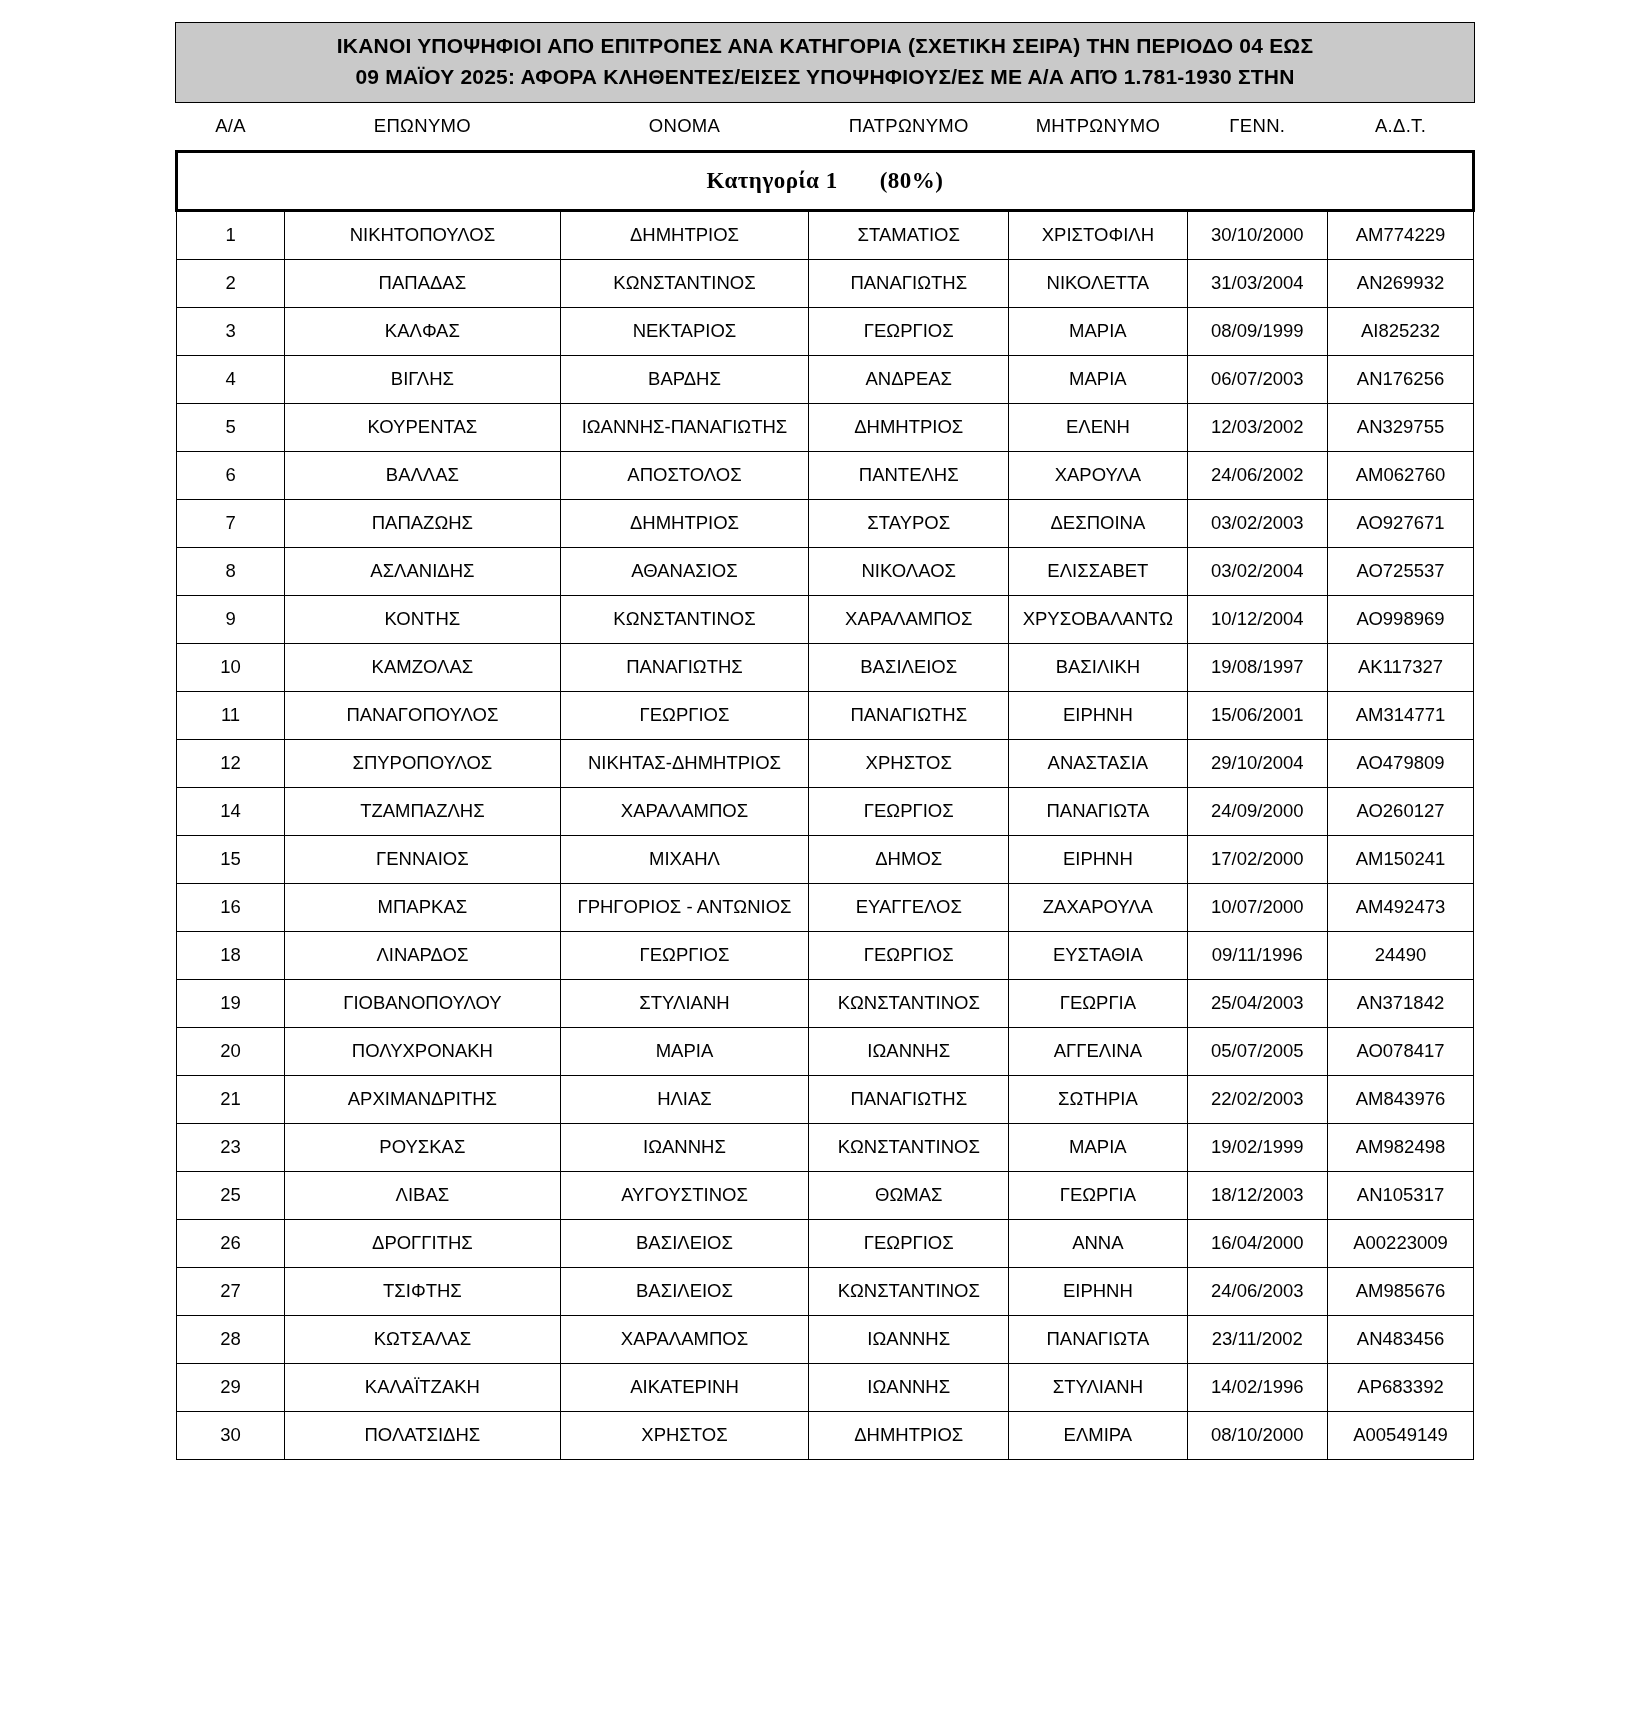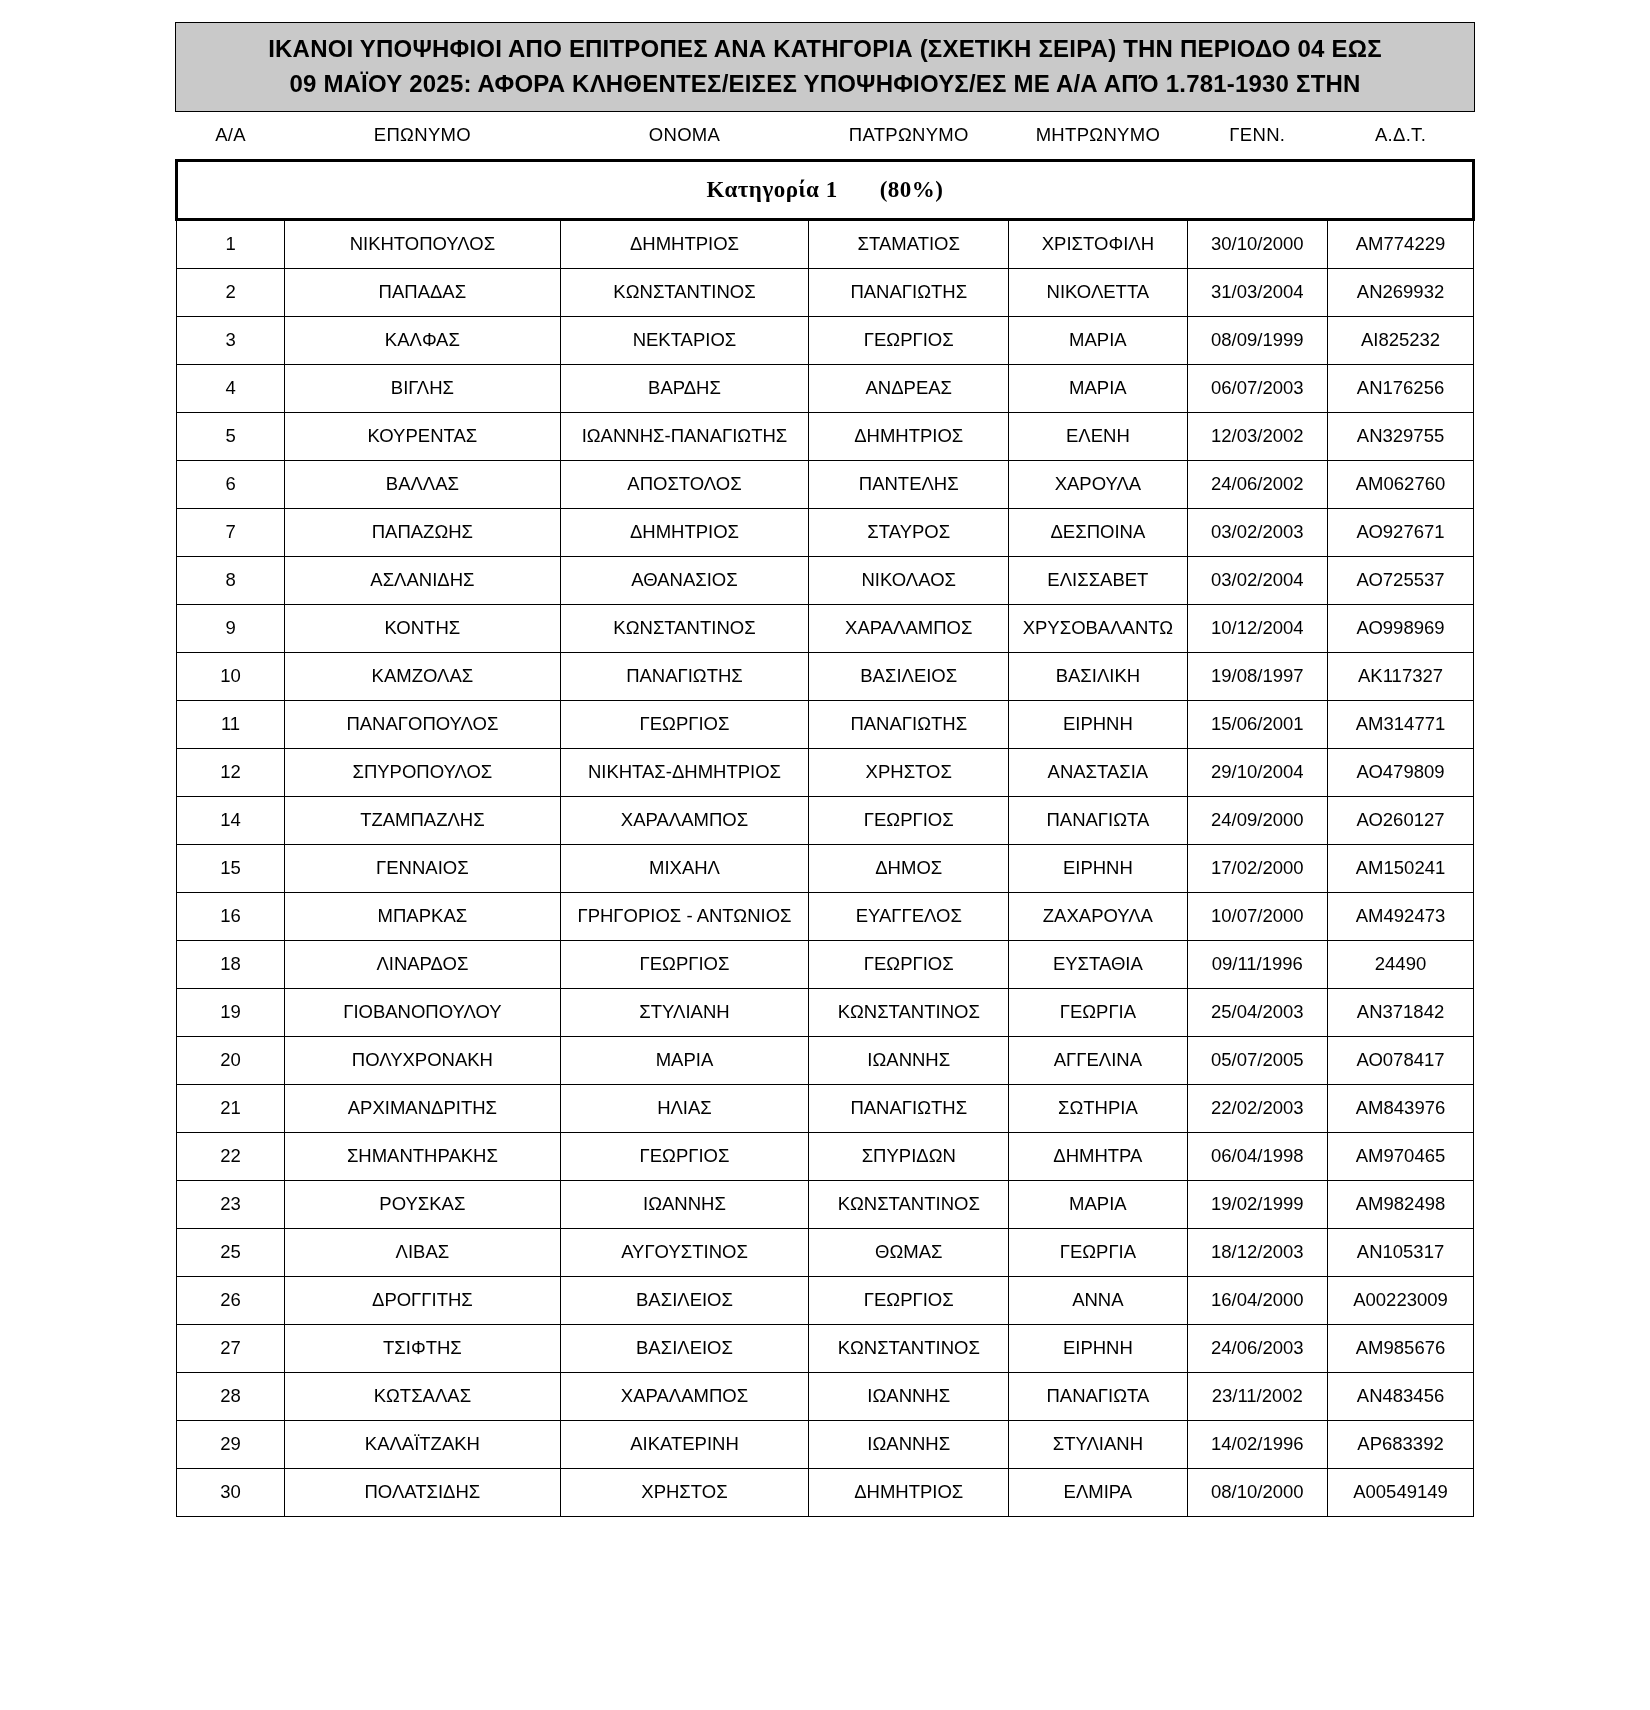--- a/index.html
+++ b/index.html
@@ -24,21 +24,21 @@
   .doc-wrap {
     margin: 0 auto;
     width: 1300px;
   }
   
   .title-banner {
     background: #c9c9c9;
     border: 1px solid #000;
     text-align: center;
     font-weight: bold;
-    font-size: 24px;
+    font-size: 21px;
     line-height: 1.47;
     letter-spacing: 0.2px;
     padding: 8px 40px 9px 40px;
     box-sizing: border-box;
     font-family: "Liberation Sans", sans-serif;
   }
   .title-banner div { white-space: nowrap; }
 
   
   table.main {
@@ -292,29 +292,20 @@
           <tr>
             <td class="num">21</td>
             <td>ΑΡΧΙΜΑΝΔΡΙΤΗΣ</td>
             <td>ΗΛΙΑΣ</td>
             <td>ΠΑΝΑΓΙΩΤΗΣ</td>
             <td>ΣΩΤΗΡΙΑ</td>
             <td>22/02/2003</td>
             <td>ΑΜ843976</td>
           </tr>
           <tr>
-            <td class="num">22</td>
-            <td>ΣΗΜΑΝΤΗΡΑΚΗΣ</td>
-            <td>ΓΕΩΡΓΙΟΣ</td>
-            <td>ΣΠΥΡΙΔΩΝ</td>
-            <td>ΔΗΜΗΤΡΑ</td>
-            <td>06/04/1998</td>
-            <td>ΑΜ970465</td>
-          </tr>
-          <tr>
             <td class="num">23</td>
             <td>ΡΟΥΣΚΑΣ</td>
             <td>ΙΩΑΝΝΗΣ</td>
             <td>ΚΩΝΣΤΑΝΤΙΝΟΣ</td>
             <td>ΜΑΡΙΑ</td>
             <td>19/02/1999</td>
             <td>ΑΜ982498</td>
           </tr>
           <tr>
             <td class="num">25</td>

